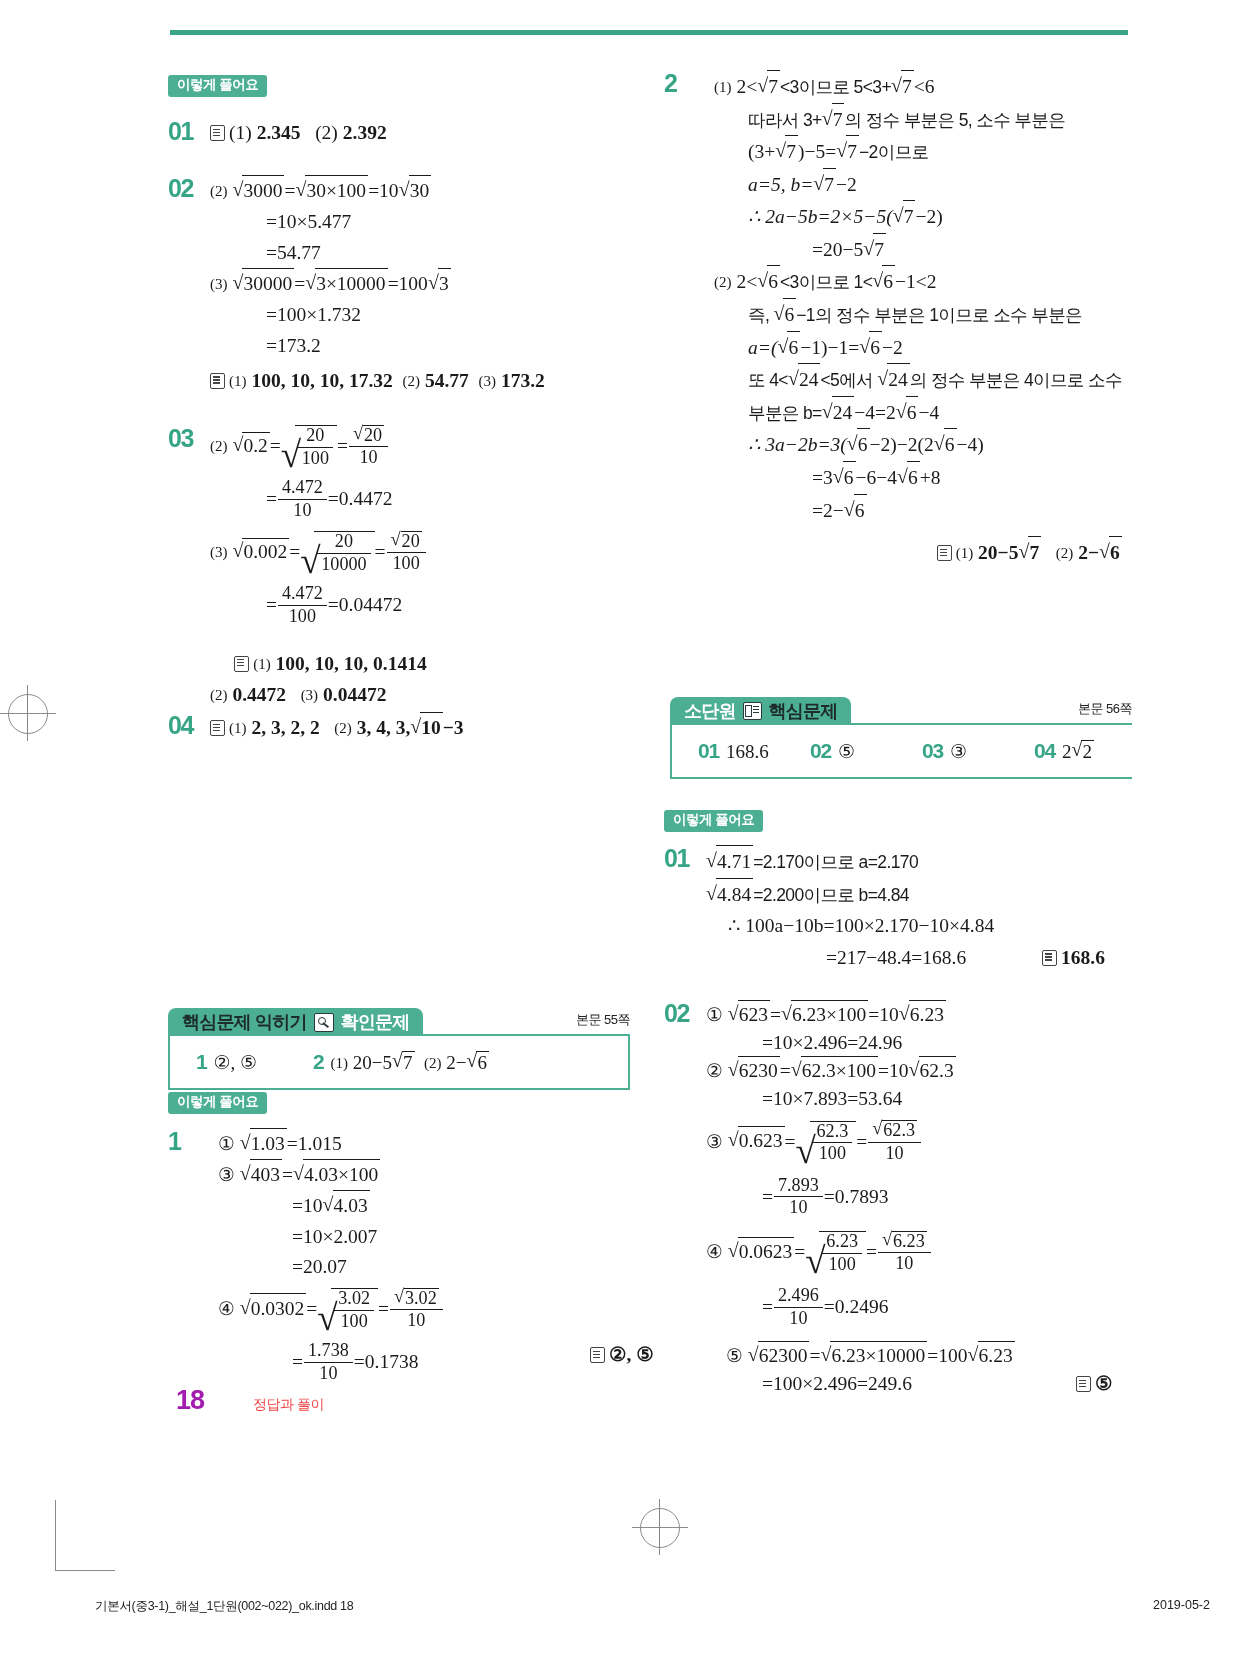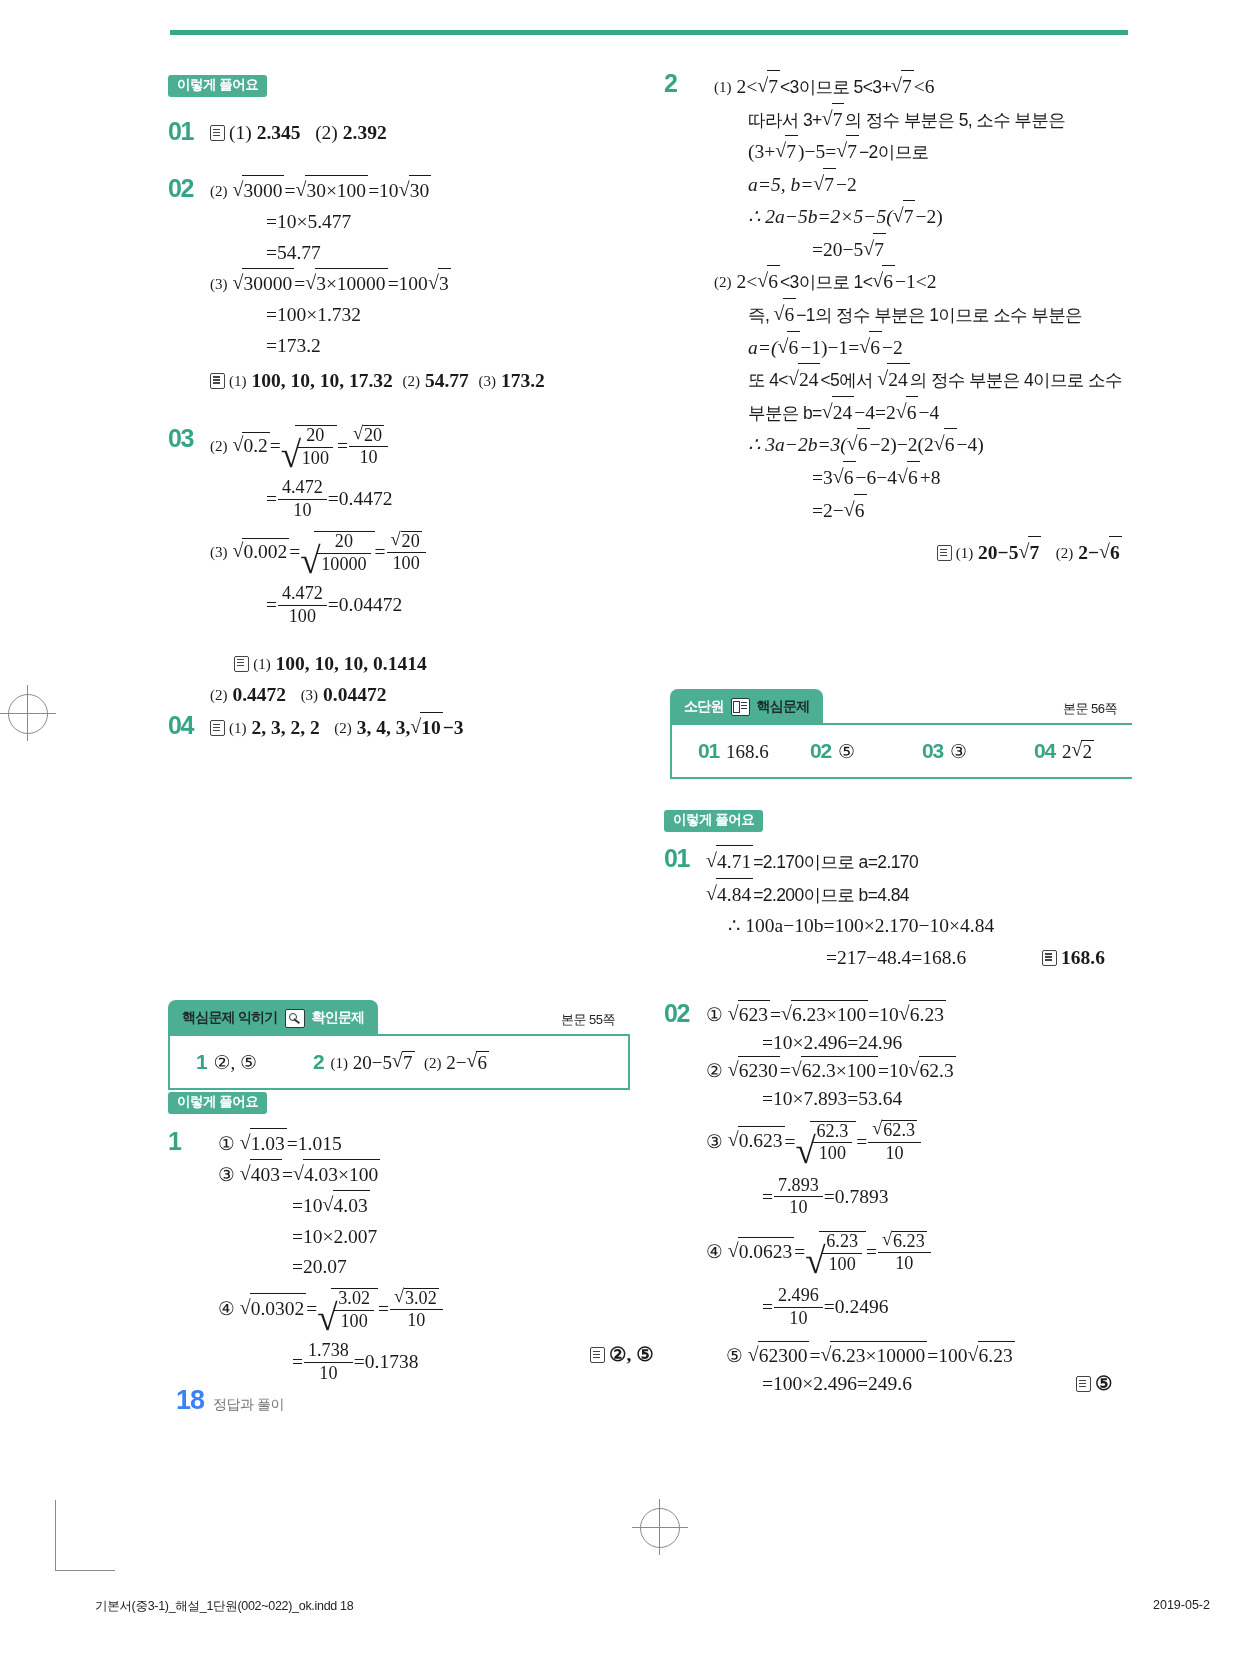--- a/index.html
+++ b/index.html
@@ -147,40 +147,40 @@
   
   .gbox { position: absolute; }
   .gbox-head {
     position: relative;
     display: flex; align-items: flex-end;
     height: 28px;
   }
   .gbox-tab {
     background: #4caf93;
     border-radius: 8px 8px 0 0;
-    height: 36px;
+    height: 28px;
     display: flex; align-items: center;
     padding: 0 14px 0 14px;
     gap: 7px;
     color: #ffffff;
     font-family: "Liberation Sans", sans-serif;
     font-weight: bold;
-    font-size: 14px;
+    font-size: 18px;
     letter-spacing: -0.8px;
     box-sizing: border-box;
   }
   .gbox-tab .tabdark { color: #1d2b2b; }
   .gbox-rule {
     flex: 1;
     border-bottom: 2.5px solid #4caf93;
     height: 0;
     position: relative;
   }
   .gbox-src {
-    position: absolute; right: 15px; bottom: 5px;
+    position: absolute; right: 0; bottom: 5px;
     font-family: "Liberation Sans", sans-serif;
     font-size: 13px;
     color: #222;
     letter-spacing: -0.5px;
     white-space: nowrap;
   }
   .gbox-body {
     border-left: 2.5px solid #4caf93;
     border-right: 0;
     border-bottom: 2.5px solid #4caf93;
@@ -259,28 +259,29 @@
   
   .pagenum {
     position: absolute;
     left: 176px; top: 1385px;
     display: flex; align-items: baseline; gap: 9px;
   }
   .pagenum .n {
     font-family: "Liberation Sans", sans-serif;
     font-weight: bold;
     font-size: 27px;
-    color: #3b82f6;
+    color: #a21caf;
     letter-spacing: -1px;
   }
   .pagenum .t {
     font-family: "Liberation Sans", sans-serif;
     font-size: 14px;
-    color: #737373;
+    color: #ef4444;
     letter-spacing: -0.5px;
+    margin-left: 40px;
   }
   .footline {
     position: absolute;
     left: 95px; top: 1598px;
     font-family: "Liberation Sans", sans-serif;
     font-size: 12.5px;
     color: #222;
     letter-spacing: -0.3px;
   }
   .footright {

